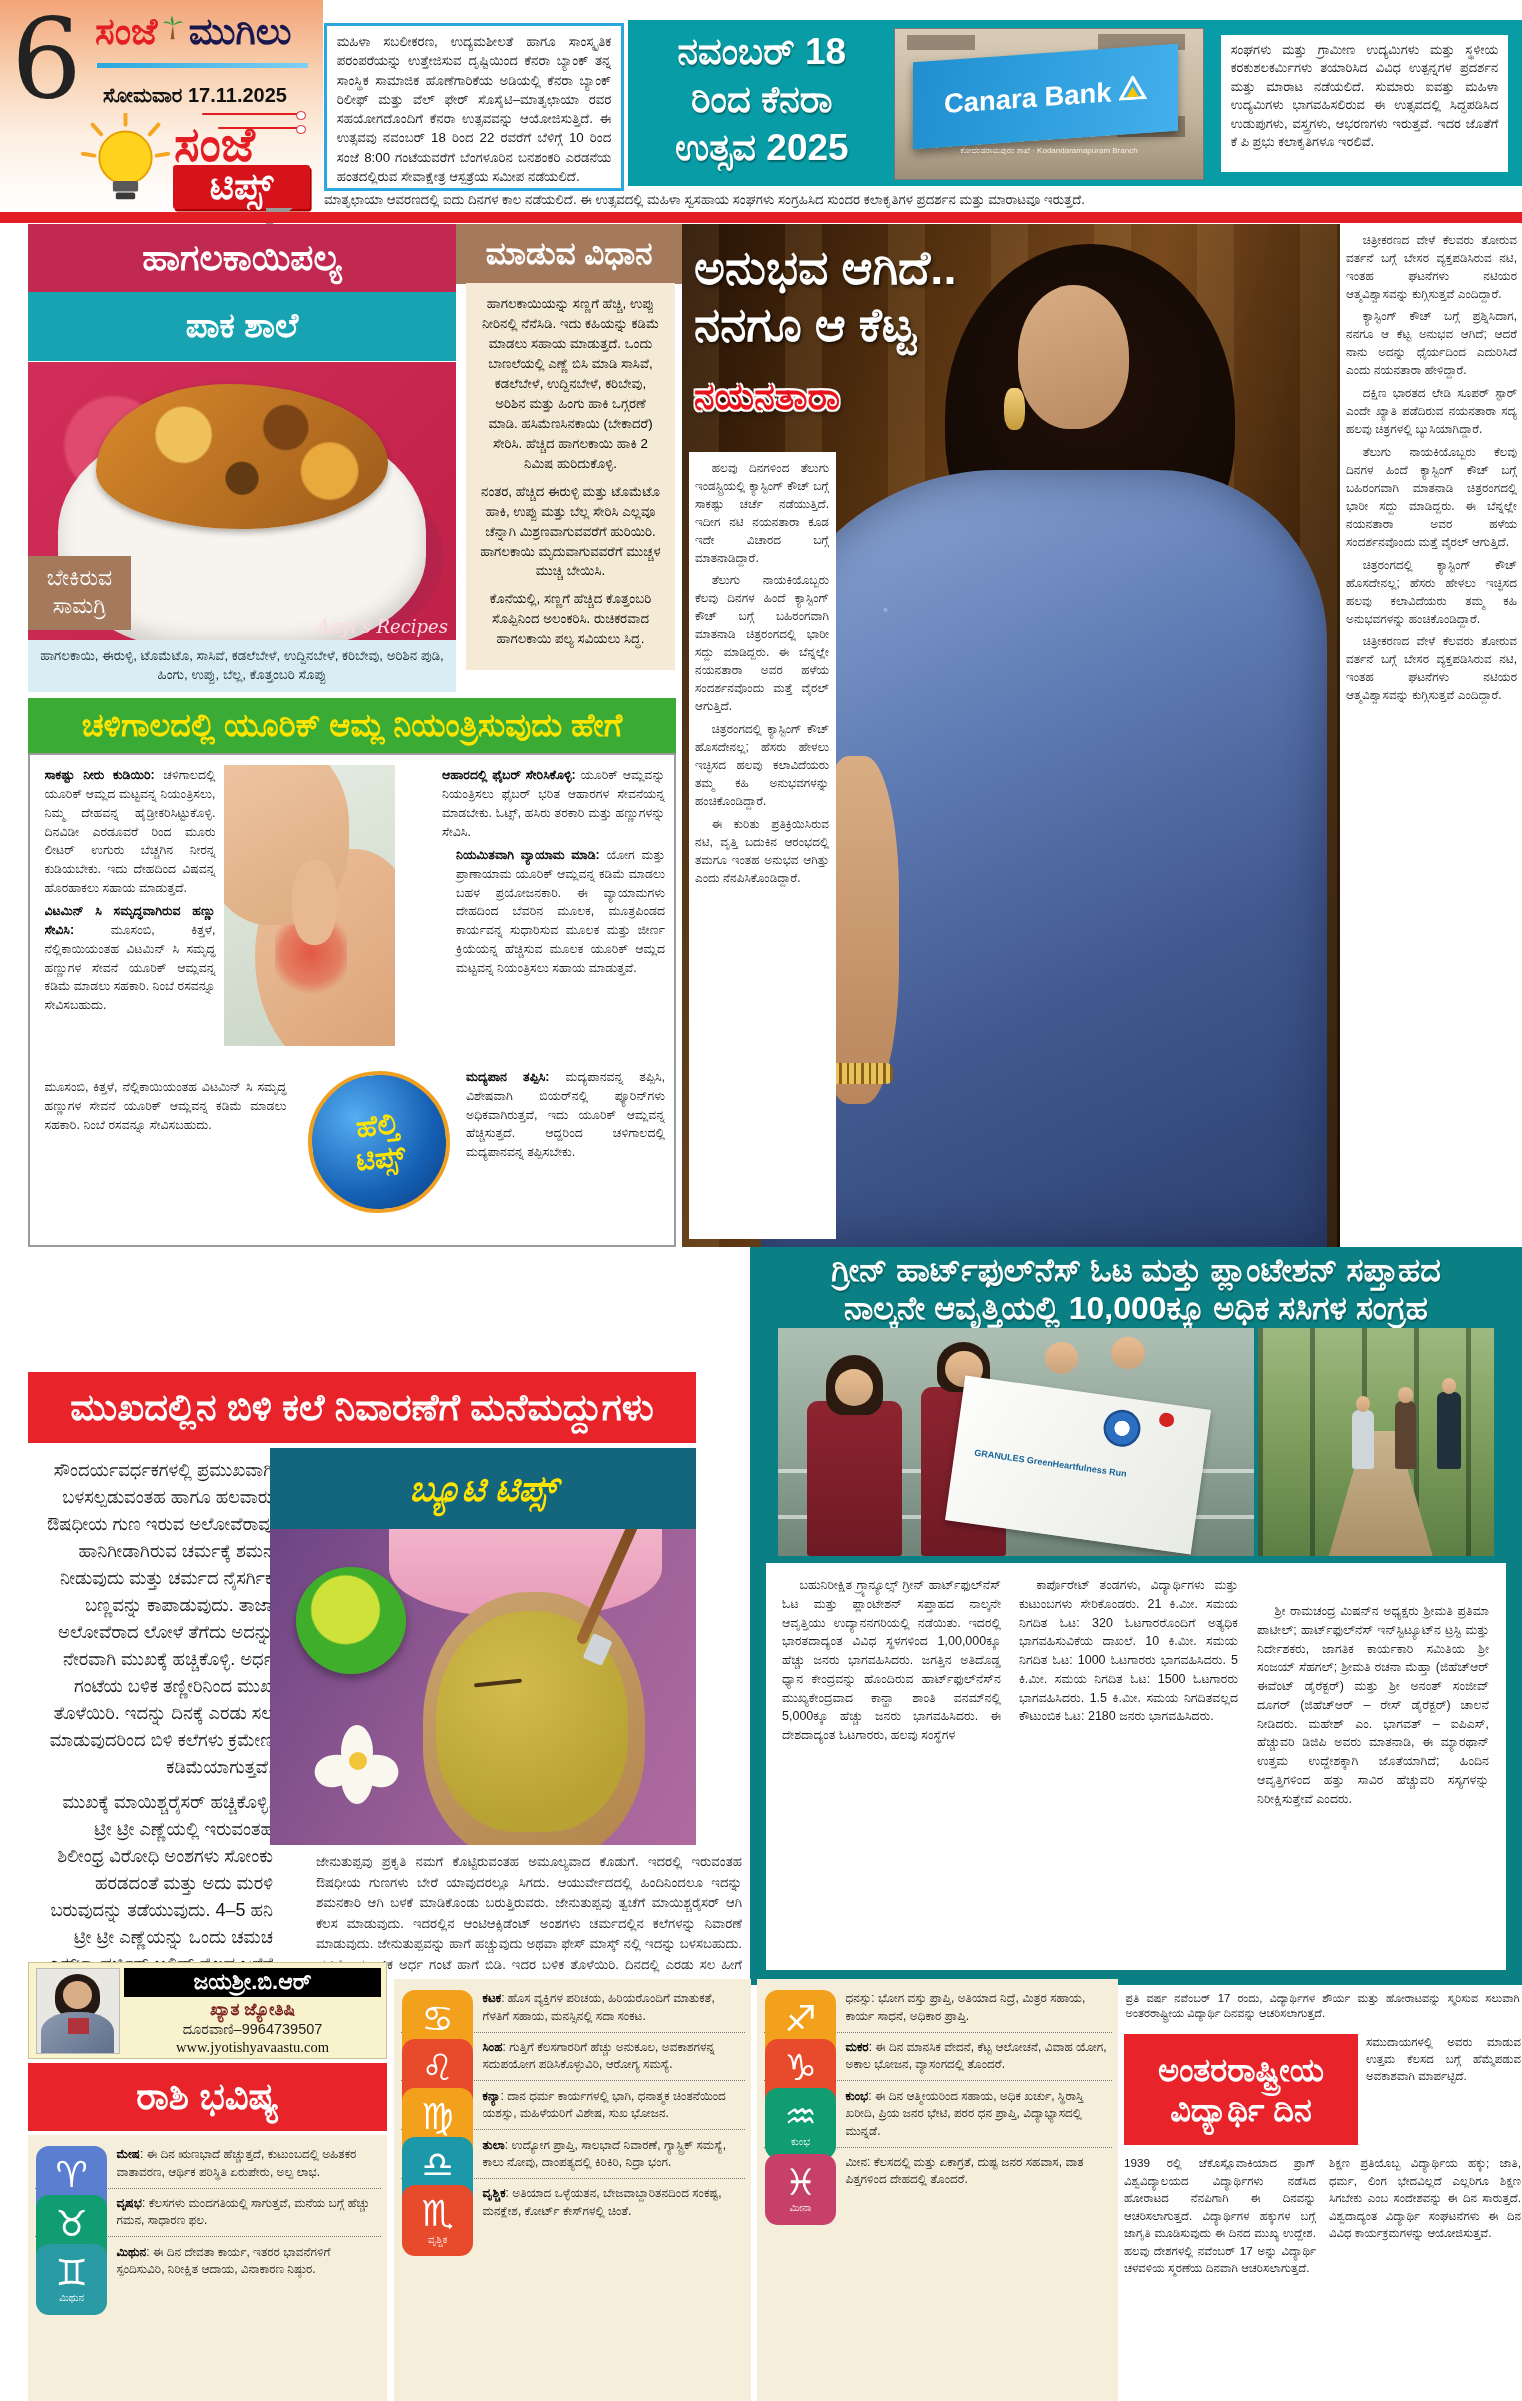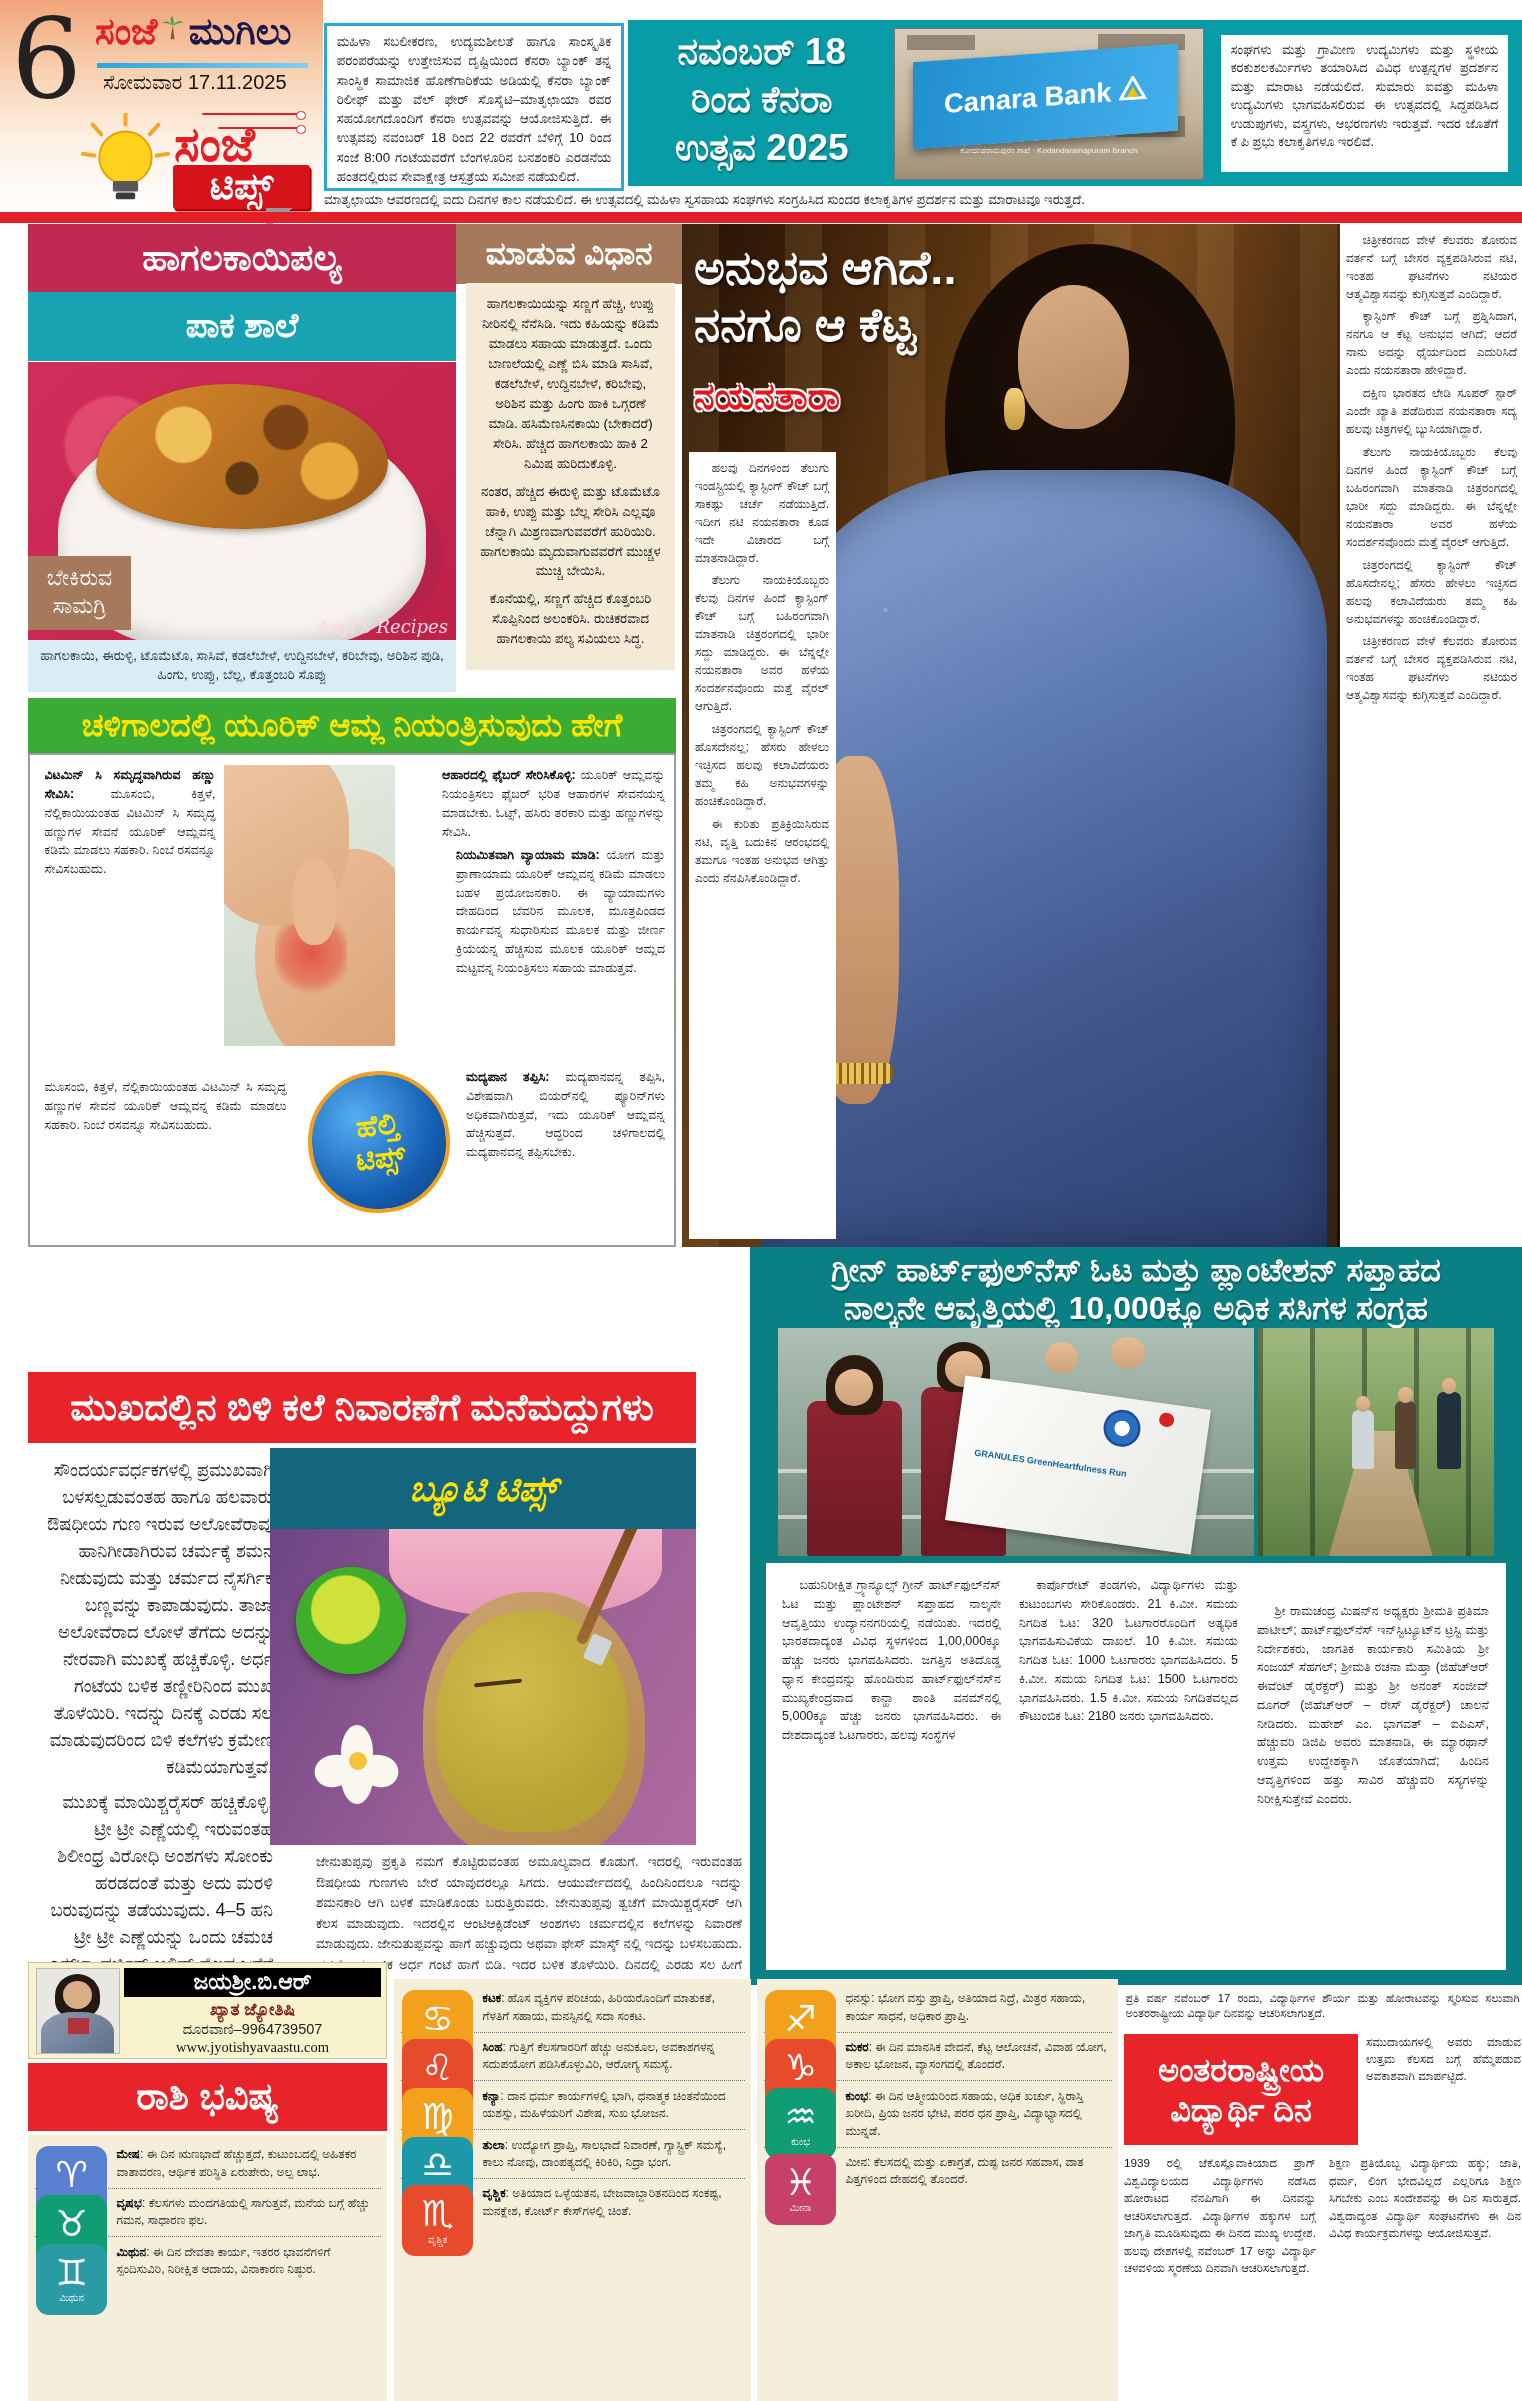--- a/index.html
+++ b/index.html
@@ -9,21 +9,21 @@
   .abs{position:absolute;}
   .body{font-size:12.5px;line-height:1.5;text-align:justify;color:#1a1a1a;}
   .body p{margin:0 0 4.8px 0;text-indent:1.4em;}
   .body b{color:#000;}
   
   #hdr-left{left:0;top:0;width:323px;height:212px;background:linear-gradient(180deg,#f2a478 0%,#f8d3b4 35%,#fdf0e4 65%,#ffffff 100%);}
   .pageno{font-family:"DejaVu Serif",serif;font-size:111px;line-height:1;color:#222;}
   .masthead-red{color:#e31e24;font-weight:bold;font-size:37px;}
   .masthead-dark{color:#18184f;font-weight:bold;font-size:37px;}
   .mast-line{height:4.8px;background:linear-gradient(90deg,#2aa7df,#7fd0f2);}
-  .mast-date{font-size:20px;font-weight:normal;color:#111;}
+  .mast-date{font-size:20px;font-weight:bold;color:#111;margin-top:13px;}
   .tips-word1{color:#e31e24;font-weight:bold;font-size:48px;line-height:1;}
   .tips-box{background:#d6121b;color:#fff;font-weight:bold;font-size:37px;text-align:center;border-radius:3.2px;box-shadow:1.6px 2.4px 0 #a00;}
   .tips-tail{width:0;height:0;border-left:27.4px solid #9a9a9a;border-bottom:21px solid transparent;}
   .speed{height:2.4px;background:#e31e24;border-radius:1.6px;}
   .speed i{position:absolute;right:-6.5px;top:-2.4px;width:7.3px;height:7.3px;border:1.6px solid #e31e24;border-radius:50%;background:#fff;}
   #hdr-introbox{left:324px;top:22.6px;width:300px;height:168px;background:#fff;border:3.2px solid #2aa7df;
                 padding:6.5px 9.7px;box-sizing:border-box;font-size:13.3px;line-height:1.45;text-align:justify;}
   #hdr-teal{left:628px;top:20px;width:895px;height:166px;background:#089da6;}
   .canara-head{font-weight:bold;font-size:37px;line-height:1.3;color:#fff;text-align:center;text-shadow:0.8px 1.6px 1.6px rgba(0,0,0,.35);}
   #hdr-strip{left:324px;top:192px;width:1194px;height:20px;font-size:13.3px;white-space:nowrap;overflow:hidden;}
@@ -303,20 +303,21 @@
       <p>ಚಿತ್ರರಂಗದಲ್ಲಿ ಕ್ಯಾಸ್ಟಿಂಗ್ ಕೌಚ್ ಹೊಸದೇನಲ್ಲ; ಹೆಸರು ಹೇಳಲು ಇಚ್ಛಿಸದ ಹಲವು ಕಲಾವಿದೆಯರು ತಮ್ಮ ಕಹಿ ಅನುಭವಗಳನ್ನು ಹಂಚಿಕೊಂಡಿದ್ದಾರೆ.</p>
       <p>ಚಿತ್ರೀಕರಣದ ವೇಳೆ ಕೆಲವರು ತೋರುವ ವರ್ತನೆ ಬಗ್ಗೆ ಬೇಸರ ವ್ಯಕ್ತಪಡಿಸಿರುವ ನಟಿ, ಇಂತಹ ಘಟನೆಗಳು ನಟಿಯರ ಆತ್ಮವಿಶ್ವಾಸವನ್ನು ಕುಗ್ಗಿಸುತ್ತವೆ ಎಂದಿದ್ದಾರೆ.</p>
     </div>
   </div>
 
   <div class="abs" id="health-band">
       <span>ಚಳಿಗಾಲದಲ್ಲಿ ಯೂರಿಕ್ ಆಮ್ಲ ನಿಯಂತ್ರಿಸುವುದು ಹೇಗೆ</span>
     </div>
   <div class="abs" id="health-box">
     <div class="abs body" style="left:14.5px;top:11.3px;width:171px;height:468px;overflow:hidden;">
+      <p style="text-indent:0;"><b>ಸಾಕಷ್ಟು ನೀರು ಕುಡಿಯಿರಿ:</b> <span>ಚಳಿಗಾಲದಲ್ಲಿ ಯೂರಿಕ್ ಆಮ್ಲದ ಮಟ್ಟವನ್ನ ನಿಯಂತ್ರಿಸಲು, ನಿಮ್ಮ ದೇಹವನ್ನ ಹೈಡ್ರೀಕರಿಸಿಟ್ಟುಕೊಳ್ಳಿ. ದಿನವಿಡೀ ಎರಡೂವರೆ ರಿಂದ ಮೂರು ಲೀಟರ್ ಉಗುರು ಬೆಚ್ಚಗಿನ ನೀರನ್ನ ಕುಡಿಯಬೇಕು. ಇದು ದೇಹದಿಂದ ವಿಷವನ್ನ ಹೊರಹಾಕಲು ಸಹಾಯ ಮಾಡುತ್ತದೆ.</span></p>
       <p style="text-indent:0;"><b>ವಿಟಮಿನ್ ಸಿ ಸಮೃದ್ಧವಾಗಿರುವ ಹಣ್ಣು ಸೇವಿಸಿ:</b> <span>ಮೂಸಂಬಿ, ಕಿತ್ತಳೆ, ನೆಲ್ಲಿಕಾಯಿಯಂತಹ ವಿಟಮಿನ್ ಸಿ ಸಮೃದ್ಧ ಹಣ್ಣುಗಳ ಸೇವನೆ ಯೂರಿಕ್ ಆಮ್ಲವನ್ನ ಕಡಿಮೆ ಮಾಡಲು ಸಹಕಾರಿ. ನಿಂಬೆ ರಸವನ್ನೂ ಸೇವಿಸಬಹುದು.</span></p>
     </div>
     <div class="ph-foot">
       <div class="foot-heel"></div>
       <div class="foot-red"></div>
       <div class="foot-hand"></div>
       <div class="foot-thumb"></div>
     </div>
     <div class="abs body" style="left:378px;top:11.3px;width:257px;height:290px;overflow:hidden;">
       <p style="text-indent:0;margin-left:34px;"><b>ಆಹಾರದಲ್ಲಿ ಫೈಬರ್ ಸೇರಿಸಿಕೊಳ್ಳಿ:</b> <span>ಯೂರಿಕ್ ಆಮ್ಲವನ್ನು ನಿಯಂತ್ರಿಸಲು ಫೈಬರ್ ಭರಿತ ಆಹಾರಗಳ ಸೇವನೆಯನ್ನ ಮಾಡಬೇಕು. ಓಟ್ಸ್, ಹಸಿರು ತರಕಾರಿ ಮತ್ತು ಹಣ್ಣುಗಳನ್ನು ಸೇವಿಸಿ.</span></p>

